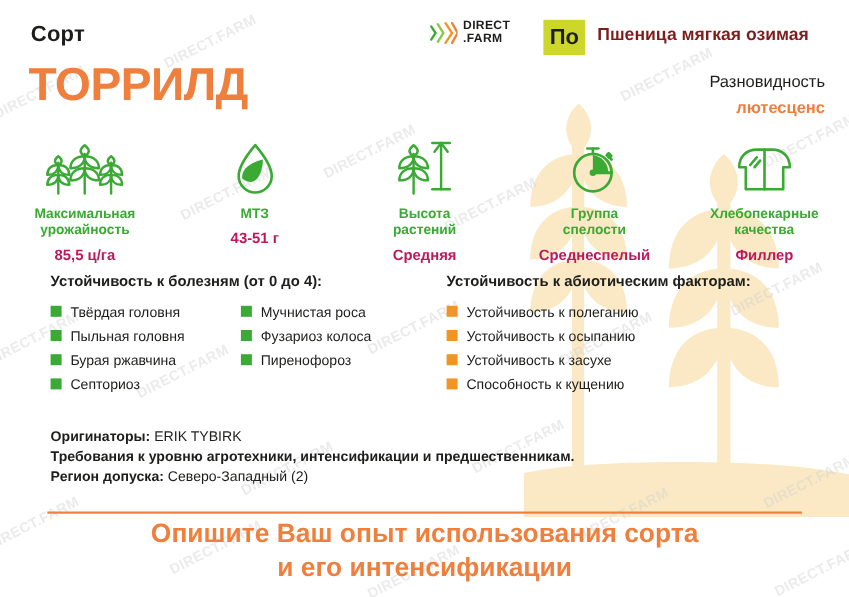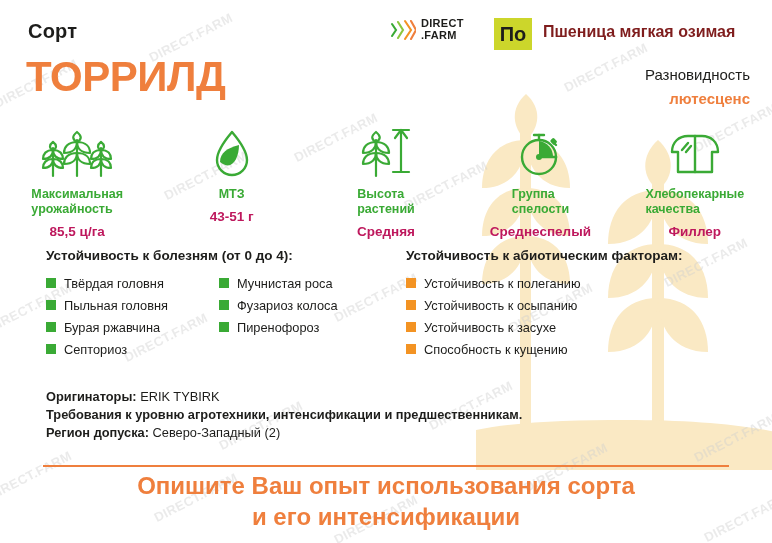--- a/index.html
+++ b/index.html
@@ -62,21 +62,21 @@
     font-size:15px;font-weight:700;color:#ef7f3d;text-align:right;
   }
 
   
   .stats{position:absolute;left:0;top:126px;width:772px;height:120px;z-index:3;
          display:flex;}
   .stat{flex:1;display:flex;flex-direction:column;align-items:center;}
   .stat .ico{height:52px;display:flex;align-items:flex-end;justify-content:center;}
   .stat .st-label{
     margin-top:9px;font-size:12.5px;font-weight:700;color:#3aaa35;
-    line-height:1.18;white-space:pre-line;
+    text-align:center;line-height:1.18;white-space:pre-line;
   }
   .stat .st-value{
     margin-top:7px;font-size:13.5px;font-weight:700;color:#be185d;text-align:center;
   }
 
   
   .lists{position:absolute;left:0;top:248px;width:772px;z-index:3;}
   .col{position:absolute;top:0;}
   .col-left{left:46px;width:360px;}
   .col-right{left:406px;width:360px;}

